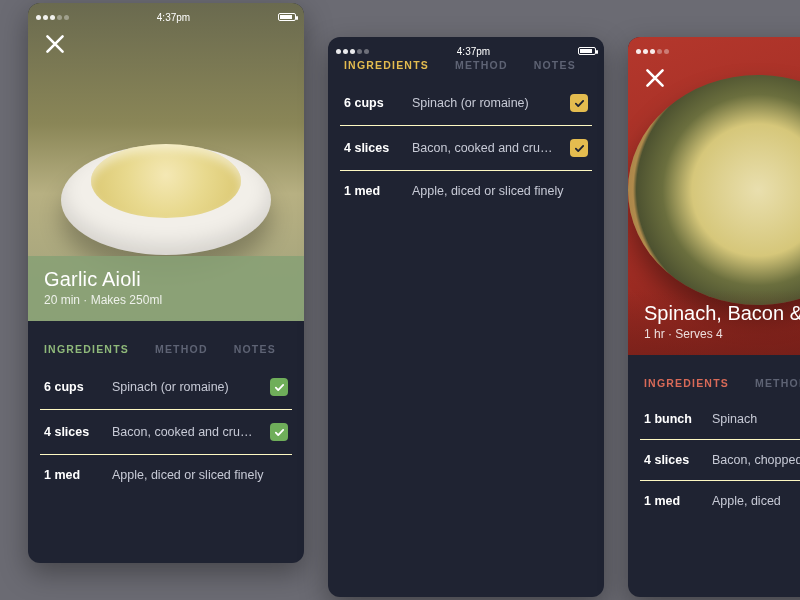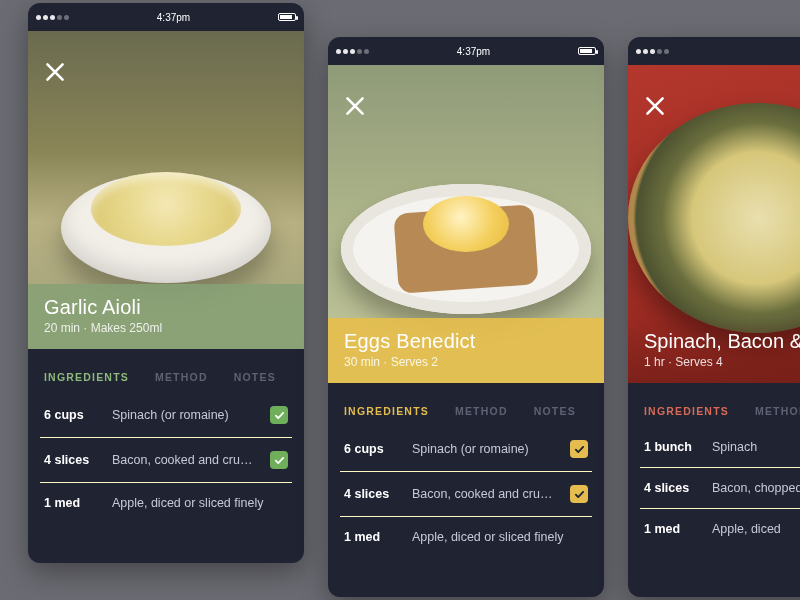--- a/index.html
+++ b/index.html
@@ -30,21 +30,21 @@
   .sb-left, .sb-right { display:flex; align-items:center; gap:4px; }
   .dots { display:flex; gap:2px; }
   .dot { width:5px; height:5px; border-radius:50%; background:#fff; opacity:.9;}
   .dot.dim { opacity:.35; }
   .battery { width:18px; height:8px; border:1px solid #fff; border-radius:2px; position:relative; }
   .battery::after { content:""; position:absolute; right:-3px; top:2px; width:2px; height:4px; background:#fff; border-radius:1px;}
   .battery .fill { position:absolute; left:1px; top:1px; bottom:1px; width:12px; background:#fff; }
 
   .hero {
     height: 318px; position: relative;
-    display:flex; flex-direction:column; justify-content:flex-end;margin-top:28px;
+    display:flex; flex-direction:column; justify-content:flex-end;
   }
   .hero-img { position:absolute; inset:0; overflow:hidden; }
   .close {
     position:absolute; top:28px; left:14px; z-index:6;
     width:26px; height:26px; cursor:pointer;
   }
   .close svg { width:100%; height:100%; }
   .titlebar {
     position: relative; z-index:2;
     padding: 12px 16px 14px 16px;
@@ -205,93 +205,75 @@
             <span class="dot dim"></span>
           </div>
         </div>
       <span>4:37pm</span>
       <div class="sb-right">
           <div class="battery">
             <div class="fill"></div>
           </div>
         </div>
     </div>
+    <div class="tabs">
+      <span class="tab active yellow">INGREDIENTS</span>
+      <span class="tab">METHOD</span>
+      <span class="tab">NOTES</span>
+    </div>
+    <div class="list">
+      <div class="row">
+        <span class="qty">6 cups</span>
+        <span class="ing">Spinach (or romaine)</span>
+        <span class="chk yellow">
+            <svg viewBox="0 0 12 12">
+              <path d="M2 6.2 L4.6 8.8 L10 3.2" stroke="#1f2332" stroke-width="2" fill="none" stroke-linecap="round" stroke-linejoin="round"></path>
+            </svg>
+          </span>
+      </div>
+      <div class="row">
+        <span class="qty">4 slices</span>
+        <span class="ing">Bacon, cooked and crumbled</span>
+        <span class="chk yellow">
+            <svg viewBox="0 0 12 12">
+              <path d="M2 6.2 L4.6 8.8 L10 3.2" stroke="#1f2332" stroke-width="2" fill="none" stroke-linecap="round" stroke-linejoin="round"></path>
+            </svg>
+          </span>
+      </div>
+      <div class="row">
+        <span class="qty">1 med</span>
+        <span class="ing">Apple, diced or sliced finely</span>
+      </div>
+    </div>
+  </div>
+
+  <div class="phone offset partial">
+    <div class="statusbar">
+      <div class="sb-left">
+          <div class="dots">
+            <span class="dot"></span>
+            <span class="dot"></span>
+            <span class="dot"></span>
+            <span class="dot dim"></span>
+            <span class="dot dim"></span>
+          </div>
+        </div>
+
+    </div>
     <div class="hero">
       <div class="hero-img">
-          <div class="food eggs">
-            <div class="plate"></div>
-            <div class="toast"></div>
-            <div class="yolk"></div>
+          <div class="food spin">
+            <div class="tart"></div>
           </div>
         </div>
       <div class="close">
         <svg viewBox="0 0 24 24">
             <path d="M5 5 L19 19 M19 5 L5 19" stroke="#fff" stroke-width="2.4" stroke-linecap="round" fill="none"></path>
           </svg>
       </div>
-      <div class="titlebar yellow">
-        <div class="name">Eggs Benedict</div>
-        <div class="meta">30 min · Serves 2</div>
-      </div>
-    </div>
-    <div class="tabs">
-      <span class="tab active yellow">INGREDIENTS</span>
-      <span class="tab">METHOD</span>
-      <span class="tab">NOTES</span>
-    </div>
-    <div class="list">
-      <div class="row">
-        <span class="qty">6 cups</span>
-        <span class="ing">Spinach (or romaine)</span>
-        <span class="chk yellow">
-            <svg viewBox="0 0 12 12">
-              <path d="M2 6.2 L4.6 8.8 L10 3.2" stroke="#1f2332" stroke-width="2" fill="none" stroke-linecap="round" stroke-linejoin="round"></path>
-            </svg>
-          </span>
-      </div>
-      <div class="row">
-        <span class="qty">4 slices</span>
-        <span class="ing">Bacon, cooked and crumbled</span>
-        <span class="chk yellow">
-            <svg viewBox="0 0 12 12">
-              <path d="M2 6.2 L4.6 8.8 L10 3.2" stroke="#1f2332" stroke-width="2" fill="none" stroke-linecap="round" stroke-linejoin="round"></path>
-            </svg>
-          </span>
-      </div>
-      <div class="row">
-        <span class="qty">1 med</span>
-        <span class="ing">Apple, diced or sliced finely</span>
-      </div>
-    </div>
-  </div>
-
-  <div class="phone offset partial">
-    <div class="statusbar">
-      <div class="sb-left">
-          <div class="dots">
-            <span class="dot"></span>
-            <span class="dot"></span>
-            <span class="dot"></span>
-            <span class="dot dim"></span>
-            <span class="dot dim"></span>
-          </div>
-        </div>
-
-    </div>
-    <div class="hero">
-      <div class="hero-img">
-          <div class="food spin">
-            <div class="tart"></div>
-          </div>
-        </div>
-      <div class="close">
-        <svg viewBox="0 0 24 24">
-            <path d="M5 5 L19 19 M19 5 L5 19" stroke="#fff" stroke-width="2.4" stroke-linecap="round" fill="none"></path>
-          </svg>
-      </div>
       <div class="red-overlay">
         <div class="name" style="color:#fff;font-size:20px">Spinach, Bacon &amp; …</div>
         <div class="meta" style="color:rgba(255,255,255,.85);font-size:12px;margin-top:2px">1 hr · Serves 4</div>
       </div>
     </div>
     <div class="tabs">
       <span class="tab active red">INGREDIENTS</span>
       <span class="tab">METHOD</span>
     </div>
     <div class="list">

